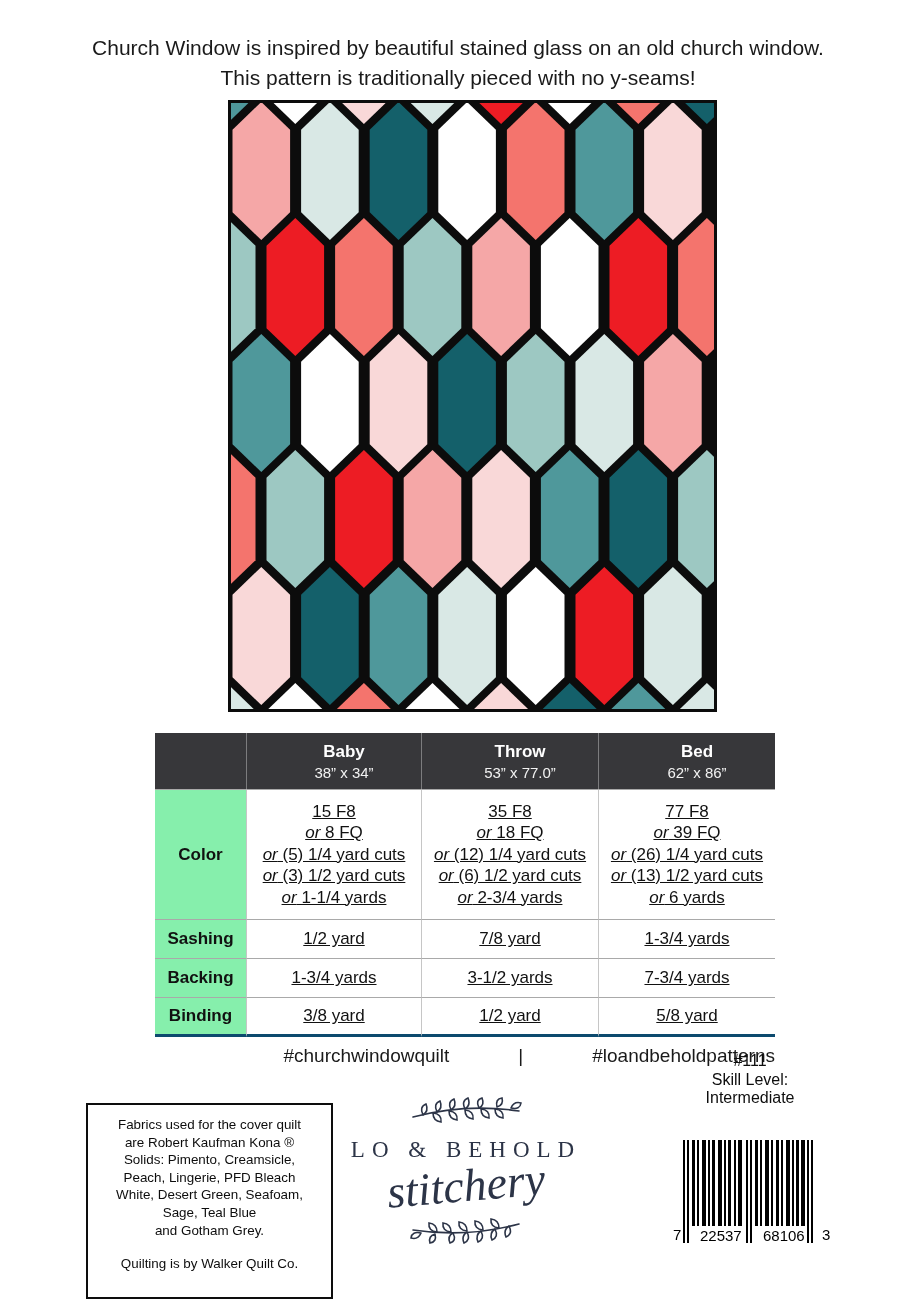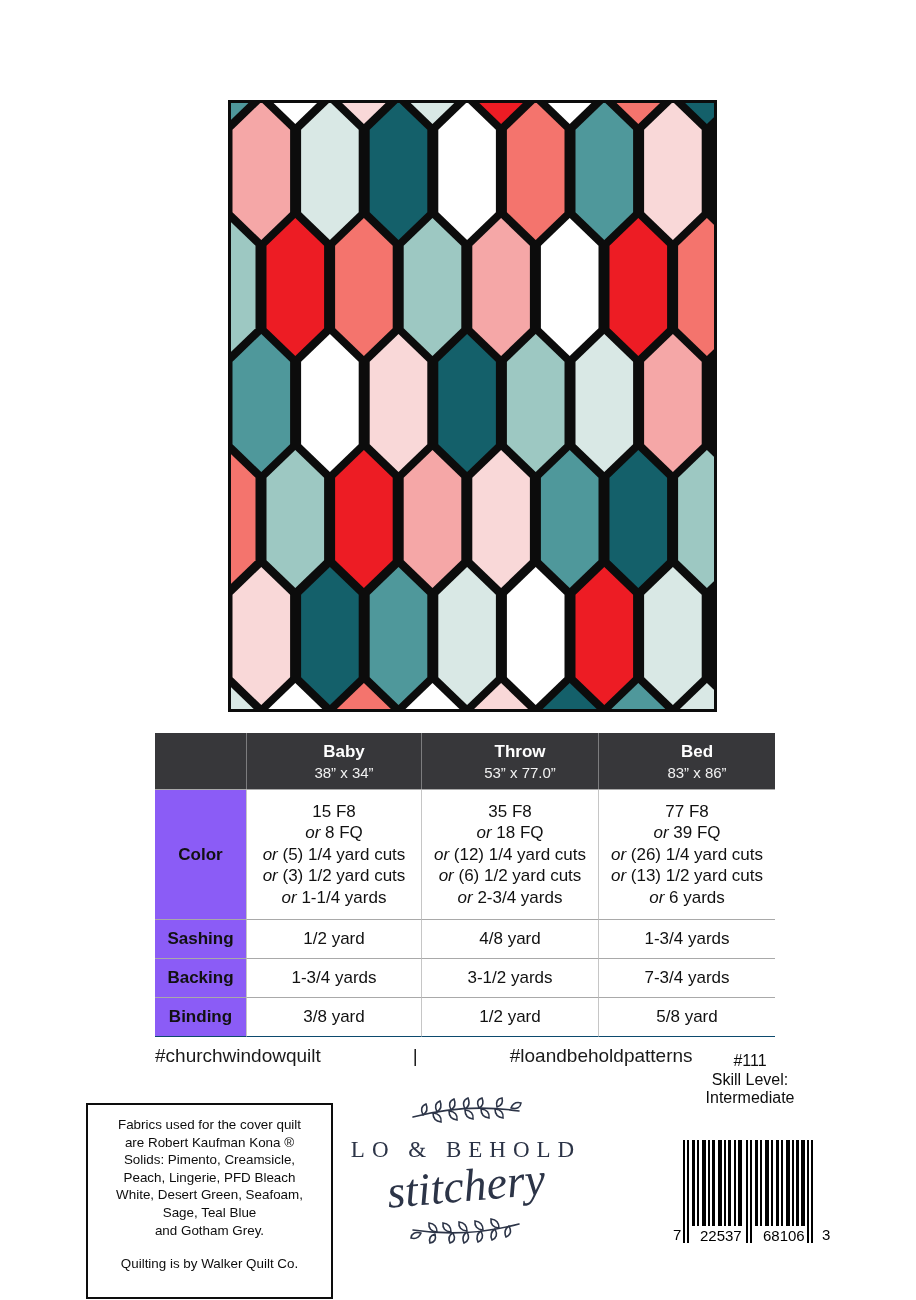--- a/index.html
+++ b/index.html
@@ -16,31 +16,31 @@
 
   
   .size-table{position:absolute;left:155px;top:733px;width:620px;
               display:grid;grid-template-columns:91px 175px 177px 177px;
               grid-template-rows:56px 130px 39px 39px 40px;
               font-size:17px;}
   .hcell{background:#37373a;color:#fff;display:flex;flex-direction:column;
          align-items:center;justify-content:center;font-weight:bold;padding-left:20px;}
   .hcell .hsize{font-weight:normal;font-size:15px;margin-top:2px;color:#f2f2f2;}
   .hcell + .hcell{border-left:1px solid rgba(255,255,255,.35);}
-  .lcell{background:#8b5cf6;display:flex;align-items:center;justify-content:center;
+  .lcell{background:#86efac;display:flex;align-items:center;justify-content:center;
          font-weight:bold;border-top:1px solid #a9a9a9;}
   .vcell{background:#fff;display:flex;flex-direction:column;align-items:center;justify-content:center;
-         text-align:center;border-top:1px solid #a9a9a9;border-left:1px solid #c6c6c6;line-height:21.5px;}
+         text-align:center;border-top:1px solid #a9a9a9;border-left:1px solid #c6c6c6;line-height:21.5px;text-decoration:underline;}
   .vcell:first-of-type{border-left:1px solid #8f8f8f;}
-  .row-last{border-bottom:1px solid #0c4a6e;}
+  .row-last{border-bottom:3px solid #0c4a6e;}
   .vcell i{font-style:italic;}
 
   
   .hashtags{position:absolute;left:155px;top:1045px;width:620px;display:flex;
-            justify-content:flex-start;align-items:center;gap:92px;font-size:19px;color:#1a1a1a;}
+            justify-content:flex-end;align-items:center;gap:69px;font-size:19px;color:#1a1a1a;}
 
   
   .fabrics-box{position:absolute;left:86px;top:1103px;width:231px;min-height:138px;
                border:2px solid #0d0d0d;padding:11px 6px 24px 6px;text-align:center;
                font-size:13.4px;line-height:17.6px;color:#0d0d0d;}
   .fabrics-credit{margin-top:16px;}
 
   .logo{position:absolute;left:333px;top:1097px;width:266px;text-align:center;color:#2c3447;}
   .logo-title{font-family:"Liberation Serif",serif;font-size:23px;letter-spacing:7px;
               margin-top:12px;white-space:nowrap;}
@@ -54,20 +54,24 @@
 
   .barcode{position:absolute;left:671px;top:1140px;width:165px;height:118px;}
   .barcode svg{position:absolute;left:12px;top:0;}
   .bc-digit{position:absolute;font-size:15px;color:#000;background:#fff;padding:0 2px;}
 </style>
 </head>
 <body>
 
 <div id="page">
 
+  <div class="intro">
+    <div>Church Window is inspired by beautiful stained glass on an old church window.</div>
+    <div>This pattern is traditionally pieced with no y-seams!</div>
+  </div>
 
   <div class="quilt">
     <svg width="489" height="612" viewBox="0 0 489 612">
         <rect width="489" height="612" fill="#0c0c0c"></rect>
         <polygon points="-1.3,-114.0 27.5,-86.2 27.5,-3.8 -1.3,24.0 -30.1,-3.8 -30.1,-86.2" fill="#4F989B"></polygon>
         <polygon points="-1.3,118.0 27.5,145.8 27.5,228.2 -1.3,256.0 -30.1,228.2 -30.1,145.8" fill="#9DC8C2"></polygon>
         <polygon points="-1.3,350.0 27.5,377.8 27.5,460.2 -1.3,488.0 -30.1,460.2 -30.1,377.8" fill="#F4746D"></polygon>
         <polygon points="-1.3,583.0 27.5,610.8 27.5,693.2 -1.3,721.0 -30.1,693.2 -30.1,610.8" fill="#D9E8E5"></polygon>
         <polygon points="33.3,2.0 62.1,29.8 62.1,112.2 33.3,140.0 4.5,112.2 4.5,29.8" fill="#F5A7A7"></polygon>
         <polygon points="33.3,234.0 62.1,261.8 62.1,344.2 33.3,372.0 4.5,344.2 4.5,261.8" fill="#4F989B"></polygon>
@@ -127,21 +131,21 @@
       <div class="hcell">
         <div>Baby</div>
         <div class="hsize">38” x 34”</div>
       </div>
       <div class="hcell">
         <div>Throw</div>
         <div class="hsize">53” x 77.0”</div>
       </div>
       <div class="hcell">
         <div>Bed</div>
-        <div class="hsize">83” x 86”</div>
+        <div class="hsize">62” x 86”</div>
       </div>
       <div class="lcell">Color</div>
       <div class="vcell">
         <div>15 F8</div>
         <div><i>or</i> 8 FQ</div>
         <div><i>or</i> (5) 1/4 yard cuts</div>
         <div><i>or</i> (3) 1/2 yard cuts</div>
         <div><i>or</i> 1-1/4 yards</div>
       </div>
       <div class="vcell">
@@ -156,21 +160,21 @@
         <div><i>or</i> 39 FQ</div>
         <div><i>or</i> (26) 1/4 yard cuts</div>
         <div><i>or</i> (13) 1/2 yard cuts</div>
         <div><i>or</i> 6 yards</div>
       </div>
       <div class="lcell">Sashing</div>
       <div class="vcell">
         <div>1/2 yard</div>
       </div>
       <div class="vcell">
-        <div>4/8 yard</div>
+        <div>7/8 yard</div>
       </div>
       <div class="vcell">
         <div>1-3/4 yards</div>
       </div>
       <div class="lcell">Backing</div>
       <div class="vcell">
         <div>1-3/4 yards</div>
       </div>
       <div class="vcell">
         <div>3-1/2 yards</div>

